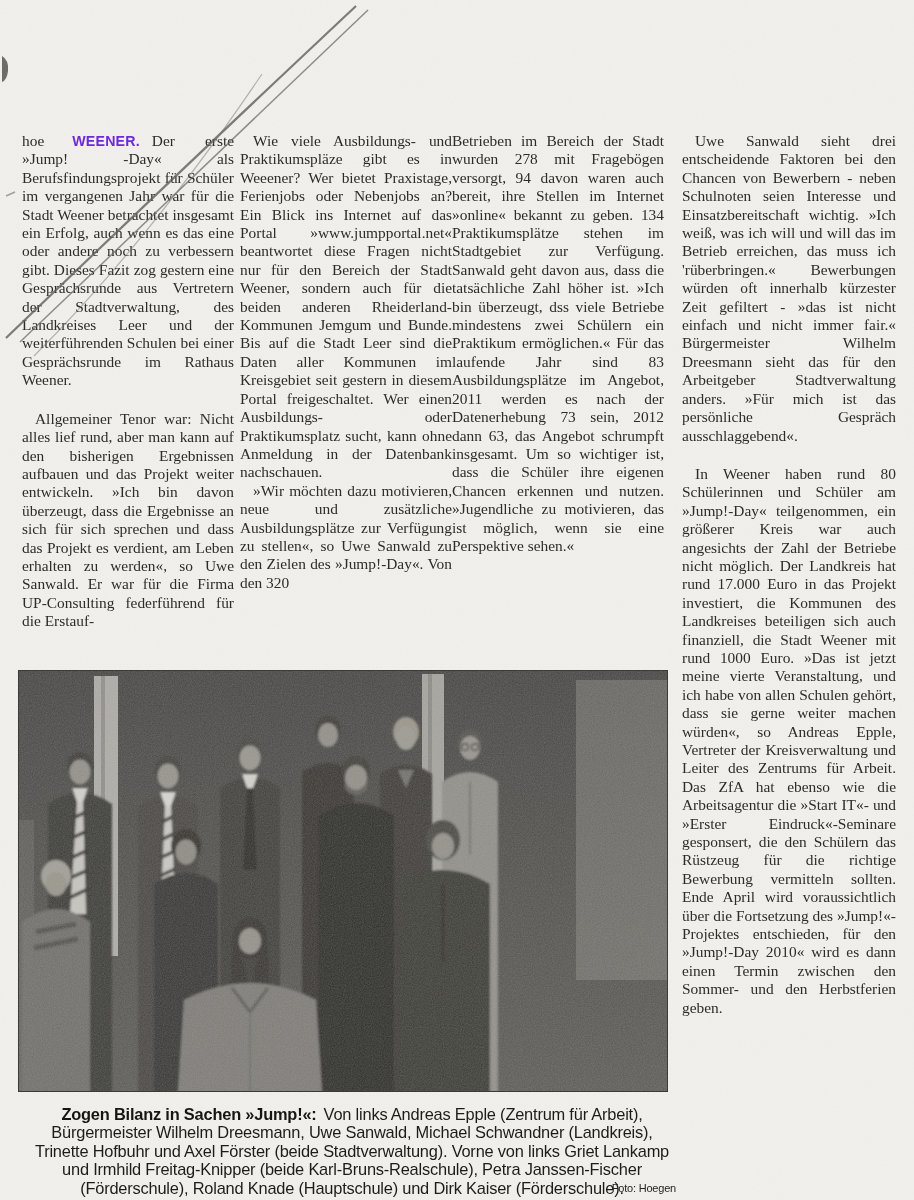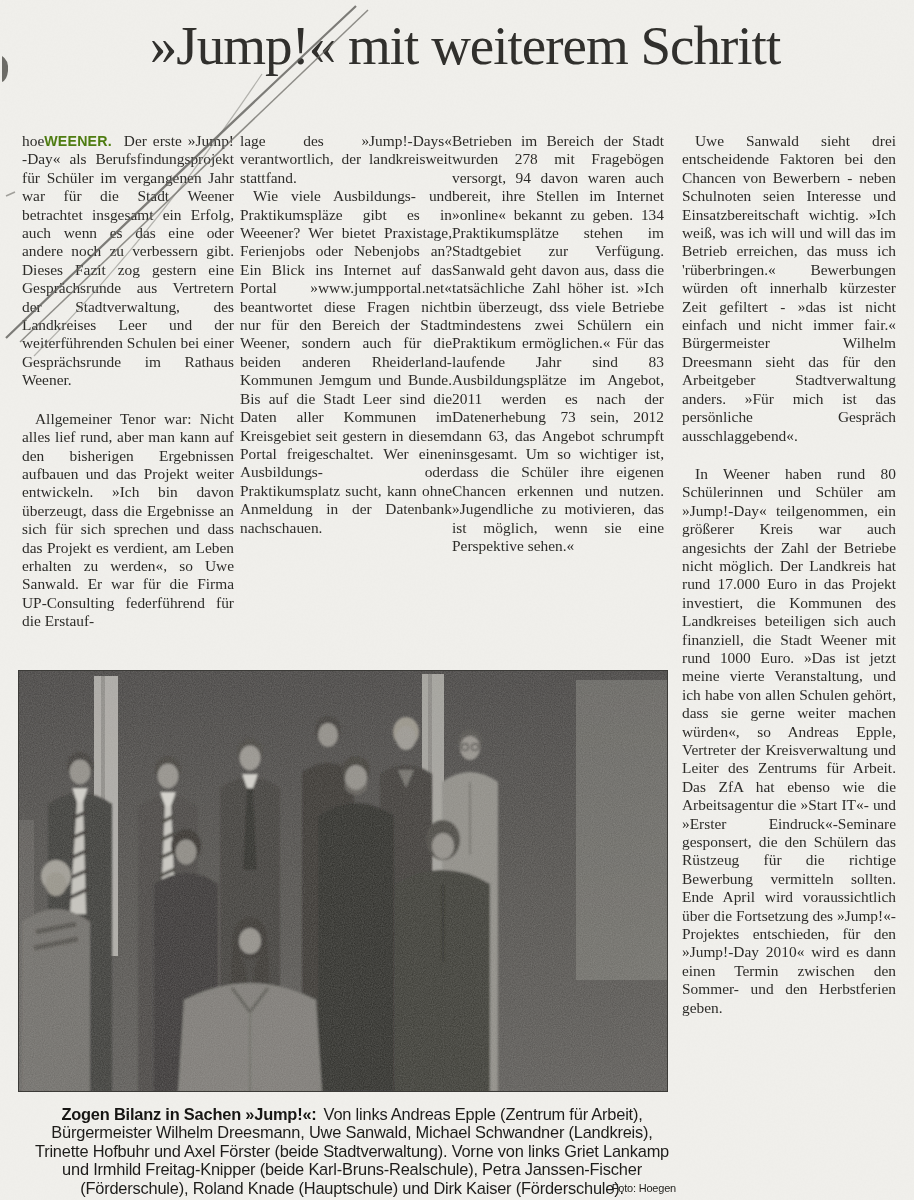--- a/index.html
+++ b/index.html
@@ -27,55 +27,54 @@
     font-size:15.4px;line-height:18.4px;text-align:justify;
     color:#2b2a27;
   }
   .col p{margin:0;}
   .col .ind{text-indent:13px;}
   .col .gap{margin-top:20px;}
   #col1{left:22px;height:530px;}
   #col2{left:240px;height:530px;}
   #col3{left:452px;height:530px;}
   #col4{left:682px;width:214px;height:1062px;}
-  .byline{margin-right:0;}
+  .byline{margin-right:28px;}
   .loc{
     font-family:"Liberation Sans", sans-serif;font-weight:700;
-    font-size:14.2px;letter-spacing:0.2px;margin-right:12px;color:#4d7c0f;
+    font-size:14.2px;letter-spacing:0.2px;margin-right:12px;color:#6d28d9;
   }
   
   .photo{position:absolute;left:18px;top:670px;width:650px;height:422px;display:block;}
   
   .caption{
     position:absolute;left:18px;top:1097px;width:652px;
     font-family:"Liberation Sans", sans-serif;
     font-size:16.4px;line-height:18.4px;letter-spacing:-0.2px;
     color:#1b1a18;text-align:center;margin:8px;
   }
   .cap-lead{font-weight:700;margin-right:7px;color:#151412;}
   .credit{position:absolute;right:2px;bottom:0;font-size:11px;color:#24231f;}
   
   .scratches{position:absolute;left:0;top:0;pointer-events:none;}
   .page-noise{position:absolute;left:0;top:0;pointer-events:none;}
 </style>
 </head>
 <body>
 
 <header class="masthead">
-  <h1 class="headline">»Jump!« mit weiterem Schritt</h1>
 </header>
 
 <div class="col" id="col1">
   <p><span class="byline">hoe</span><b class="loc">WEENER.</b><span>Der erste »Jump! -Day« als Berufsfindungsprojekt für Schüler im vergangenen Jahr war für die Stadt Weener betrachtet insgesamt ein Erfolg, auch wenn es das eine oder andere noch zu verbessern gibt. Dieses Fazit zog gestern eine Gesprächsrunde aus Vertretern der Stadtverwaltung, des Landkreises Leer und der weiterführenden Schulen bei einer Gesprächsrunde im Rathaus Weener.</span></p>
   <p class="ind gap">Allgemeiner Tenor war: Nicht alles lief rund, aber man kann auf den bisherigen Ergebnissen aufbauen und das Projekt weiter entwickeln. »Ich bin davon überzeugt, dass die Ergebnisse an sich für sich sprechen und dass das Projekt es verdient, am Leben erhalten zu werden«, so Uwe Sanwald. Er war für die Firma UP-Consulting federführend für die Erstauf-</p>
 </div>
 
 <div class="col" id="col2">
-  <p>lage des »Jump!-Days« verantwortlich, der landkreisweit stattfand.</p>
   <p class="ind">Wie viele Ausbildungs- und Praktikumspläze gibt es in Weeener? Wer bietet Praxistage, Ferienjobs oder Nebenjobs an? Ein Blick ins Internet auf das Portal »www.jumpportal.net« beantwortet diese Fragen nicht nur für den Bereich der Stadt Weener, sondern auch für die beiden anderen Rheiderland-Kommunen Jemgum und Bunde. Bis auf die Stadt Leer sind die Daten aller Kommunen im Kreisgebiet seit gestern in diesem Portal freigeschaltet. Wer einen Ausbildungs- oder Praktikumsplatz sucht, kann ohne Anmeldung in der Datenbank nachschauen.</p>
+  <p class="ind">»Wir möchten dazu motivieren, neue und zusätzliche Ausbildungsplätze zur Verfügung zu stellen«, so Uwe Sanwald zu den Zielen des »Jump!-Day«. Von den 320</p>
 </div>
 
 <div class="col" id="col3">
   <p>Betrieben im Bereich der Stadt wurden 278 mit Fragebögen versorgt, 94 davon waren auch bereit, ihre Stellen im Internet »online« bekannt zu geben. 134 Praktikumsplätze stehen im Stadtgebiet zur Verfügung. Sanwald geht davon aus, dass die tatsächliche Zahl höher ist. »Ich bin überzeugt, dss viele Betriebe mindestens zwei Schülern ein Praktikum ermöglichen.« Für das laufende Jahr sind 83 Ausbildungsplätze im Angebot, 2011 werden es nach der Datenerhebung 73 sein, 2012 dann 63, das Angebot schrumpft insgesamt. Um so wichtiger ist, dass die Schüler ihre eigenen Chancen erkennen und nutzen. »Jugendliche zu motivieren, das ist möglich, wenn sie eine Perspektive sehen.«</p>
 </div>
 
 <div class="col" id="col4">
   <p class="ind">Uwe Sanwald sieht drei entscheidende Faktoren bei den Chancen von Bewerbern - neben Schulnoten seien Interesse und Einsatzbereitschaft wichtig. »Ich weiß, was ich will und will das im Betrieb erreichen, das muss ich 'rüberbringen.« Bewerbungen würden oft innerhalb kürzester Zeit gefiltert - »das ist nicht einfach und nicht immer fair.« Bürgermeister Wilhelm Dreesmann sieht das für den Arbeitgeber Stadtverwaltung anders. »Für mich ist das persönliche Gespräch ausschlaggebend«.</p>
   <p class="ind gap">In Weener haben rund 80 Schülerinnen und Schüler am »Jump!-Day« teilgenommen, ein größerer Kreis war auch angesichts der Zahl der Betriebe nicht möglich. Der Landkreis hat rund 17.000 Euro in das Projekt investiert, die Kommunen des Landkreises beteiligen sich auch finanziell, die Stadt Weener mit rund 1000 Euro. »Das ist jetzt meine vierte Veranstaltung, und ich habe von allen Schulen gehört, dass sie gerne weiter machen würden«, so Andreas Epple, Vertreter der Kreisverwaltung und Leiter des Zentrums für Arbeit. Das ZfA hat ebenso wie die Arbeitsagentur die »Start IT«- und »Erster Eindruck«-Seminare gesponsert, die den Schülern das Rüstzeug für die richtige Bewerbung vermitteln sollten. Ende April wird voraussichtlich über die Fortsetzung des »Jump!«-Projektes entschieden, für den »Jump!-Day 2010« wird es dann einen Termin zwischen den Sommer- und den Herbstferien geben.</p>
 </div>

